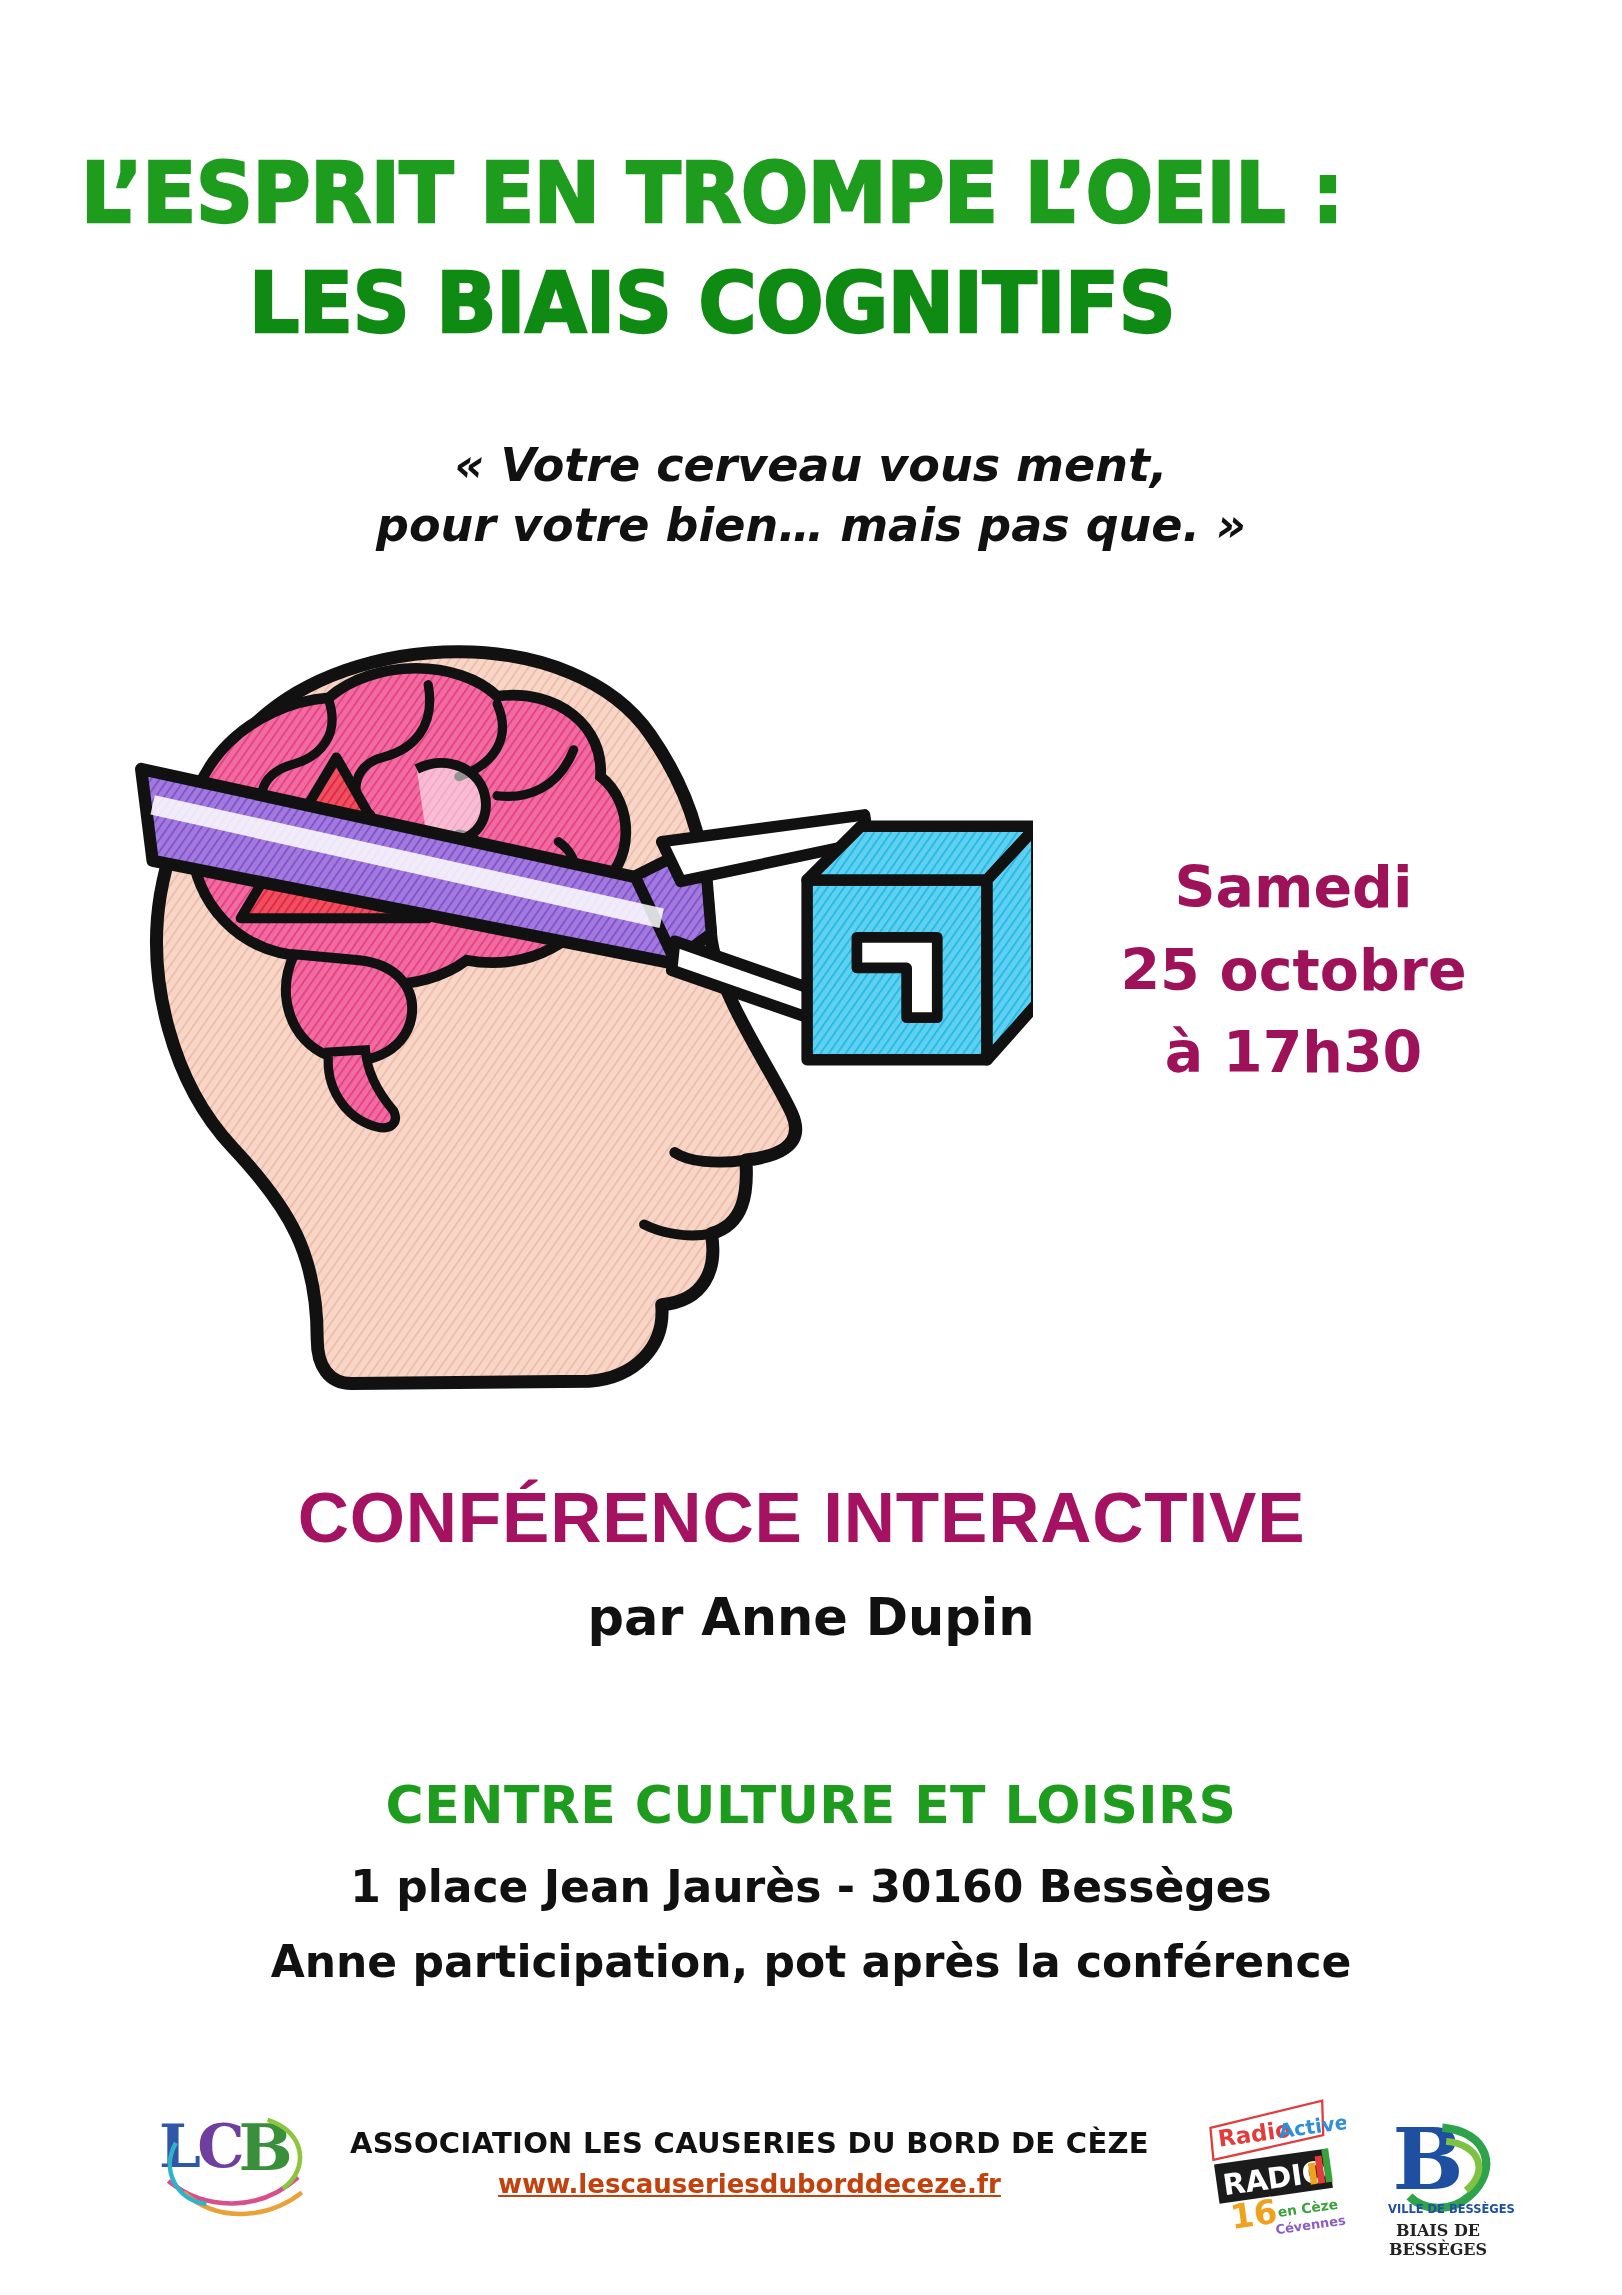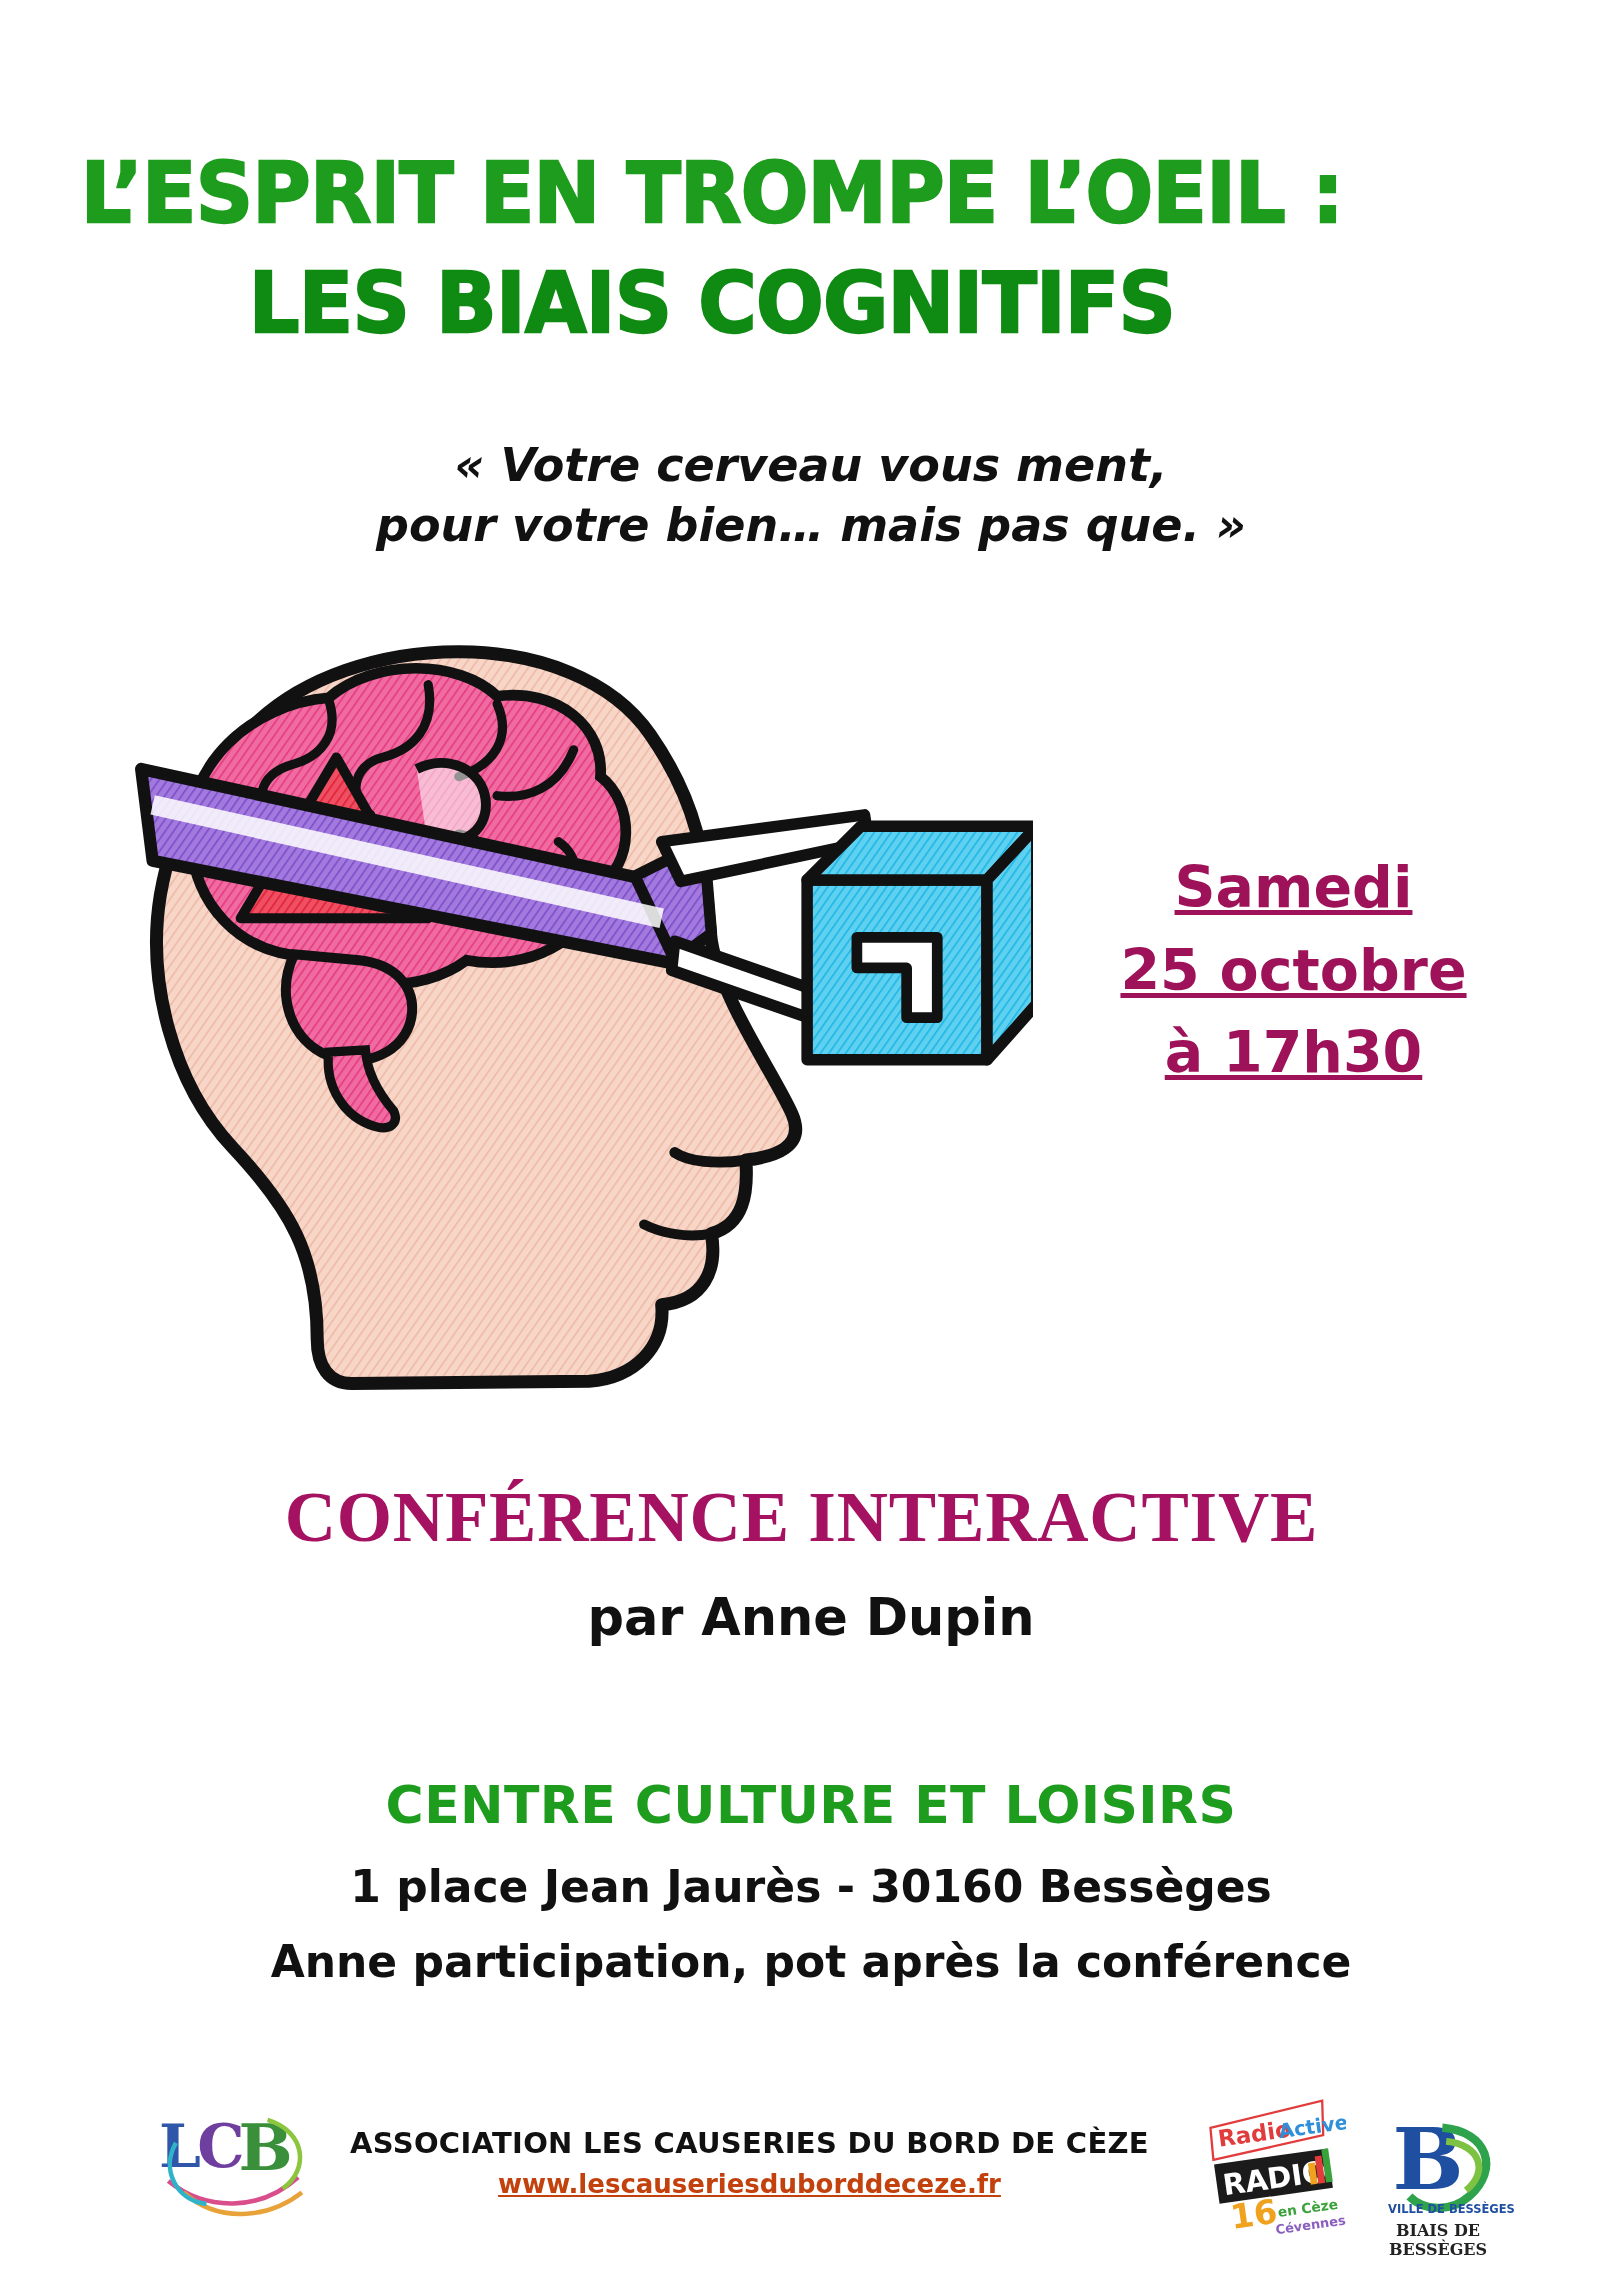--- a/index.html
+++ b/index.html
@@ -80,31 +80,30 @@
     position: absolute;
     top: 846px;
     left: 1018px;
     width: 551px;
     text-align: center;
     font-family: "DejaVu Sans", sans-serif;
     font-weight: bold;
     font-size: 57px;
     line-height: 1.45;
     color: #9e1259;
-    text-decoration: underline;
   }
 
   
   .conf-title {
     position: absolute;
     top: 1477px;
     left: 0;
     width: 1603px;
     text-align: center;
-    font-family: Liberation Serif, serif;
+    font-family: Liberation Sans, sans-serif;
     font-weight: bold;
     font-size: 71px;
     letter-spacing: 0.8px;
     color: #a41261;
   }
   .conf-author {
     position: absolute;
     top: 1588px;
     left: 0;
     width: 1622px;

